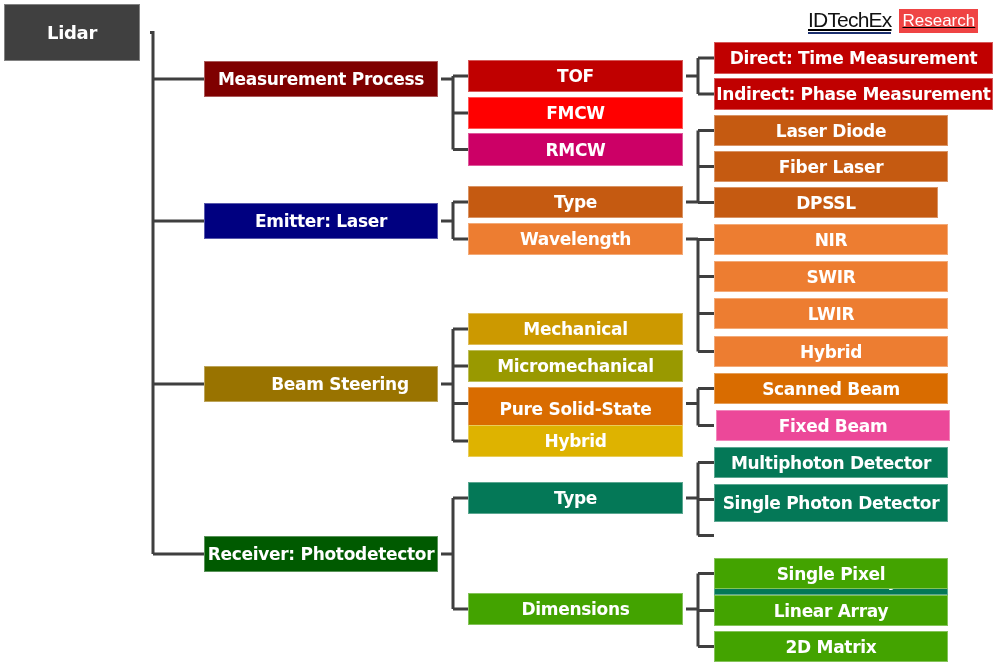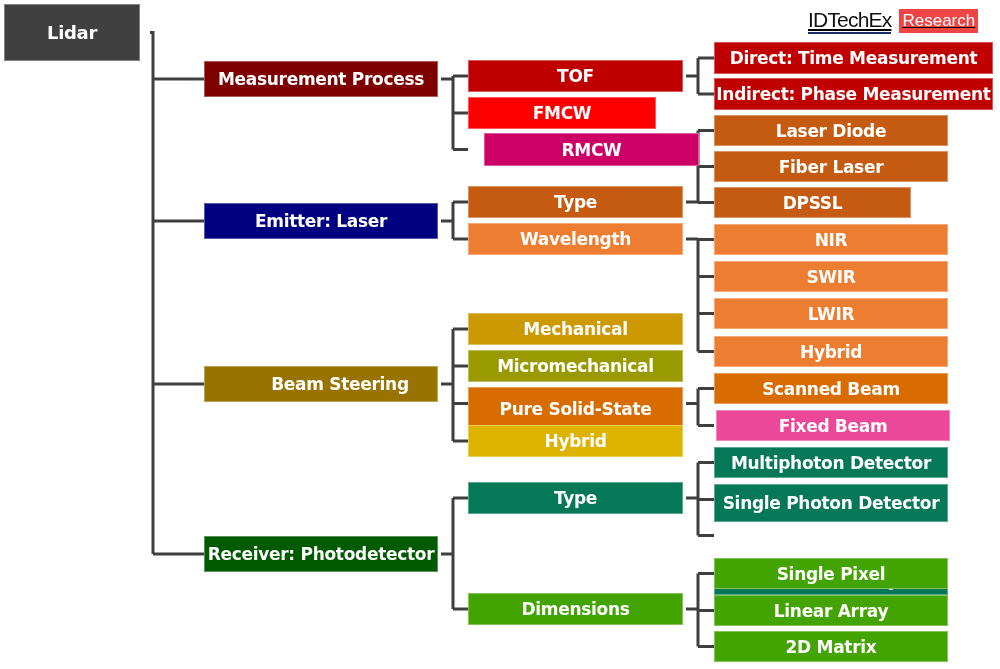--- a/index.html
+++ b/index.html
@@ -53,24 +53,24 @@
 <div class="node l1" id="n-2" style="left: 204px; top: 366px; width: 234px; height: 36px; background: rgb(153, 115, 0); padding-left: 38px;">
   <span>Beam Steering</span>
   </div>
 <div class="node l1" id="n-3" style="left: 204px; top: 536px; width: 234px; height: 36px; background: rgb(0, 90, 0);">
   <span>Receiver: Photodetector</span>
   </div>
 
 <div class="node l2" id="n-0-0" style="left: 468px; top: 60px; width: 215px; height: 32px; background: rgb(192, 0, 0);">
   <span>TOF</span>
   </div>
-<div class="node l2" id="n-0-1" style="left: 468px; top: 97px; width: 188px; height: 32px; background: rgb(255, 0, 0);">
+<div class="node l2" id="n-0-1" style="left: 468px; top: 97px; width: 215px; height: 32px; background: rgb(255, 0, 0);">
   <span>FMCW</span>
   </div>
-<div class="node l2" id="n-0-2" style="left: 468px; top: 133px; width: 215px; height: 33px; background: rgb(204, 0, 102); margin-left: 16px;">
+<div class="node l2" id="n-0-2" style="left: 468px; top: 133px; width: 215px; height: 33px; background: rgb(204, 0, 102);">
   <span>RMCW</span>
   </div>
 
 <div class="node l2" id="n-1-0" style="left: 468px; top: 186px; width: 215px; height: 32px; background: rgb(197, 90, 17);">
   <span>Type</span>
   </div>
 <div class="node l2" id="n-1-1" style="left: 468px; top: 223px; width: 215px; height: 32px; background: rgb(237, 125, 49);">
   <span>Wavelength</span>
   </div>
 
@@ -100,21 +100,21 @@
 <div class="node l3" id="n-0-0-1" style="left: 714px; top: 78px; width: 279px; height: 32px; background: rgb(192, 0, 0);">
   <span>Indirect: Phase Measurement</span>
   </div>
 
 <div class="node l3" id="n-1-0-0" style="left: 714px; top: 115px; width: 234px; height: 31px; background: rgb(197, 90, 17);">
   <span>Laser Diode</span>
   </div>
 <div class="node l3" id="n-1-0-1" style="left: 714px; top: 151px; width: 234px; height: 31px; background: rgb(197, 90, 17);">
   <span>Fiber Laser</span>
   </div>
-<div class="node l3" id="n-1-0-2" style="left: 714px; top: 187px; width: 197px; height: 31px; background: rgb(197, 90, 17);">
+<div class="node l3" id="n-1-0-2" style="left: 714px; top: 187px; width: 224px; height: 31px; background: rgb(197, 90, 17);">
   <span>DPSSL</span>
   </div>
 
 <div class="node l3" id="n-1-1-0" style="left: 714px; top: 224px; width: 234px; height: 31px; background: rgb(237, 125, 49);">
   <span>NIR</span>
   </div>
 <div class="node l3" id="n-1-1-1" style="left: 714px; top: 261px; width: 234px; height: 31px; background: rgb(237, 125, 49);">
   <span>SWIR</span>
   </div>
 <div class="node l3" id="n-1-1-2" style="left: 714px; top: 298px; width: 234px; height: 31px; background: rgb(237, 125, 49);">

